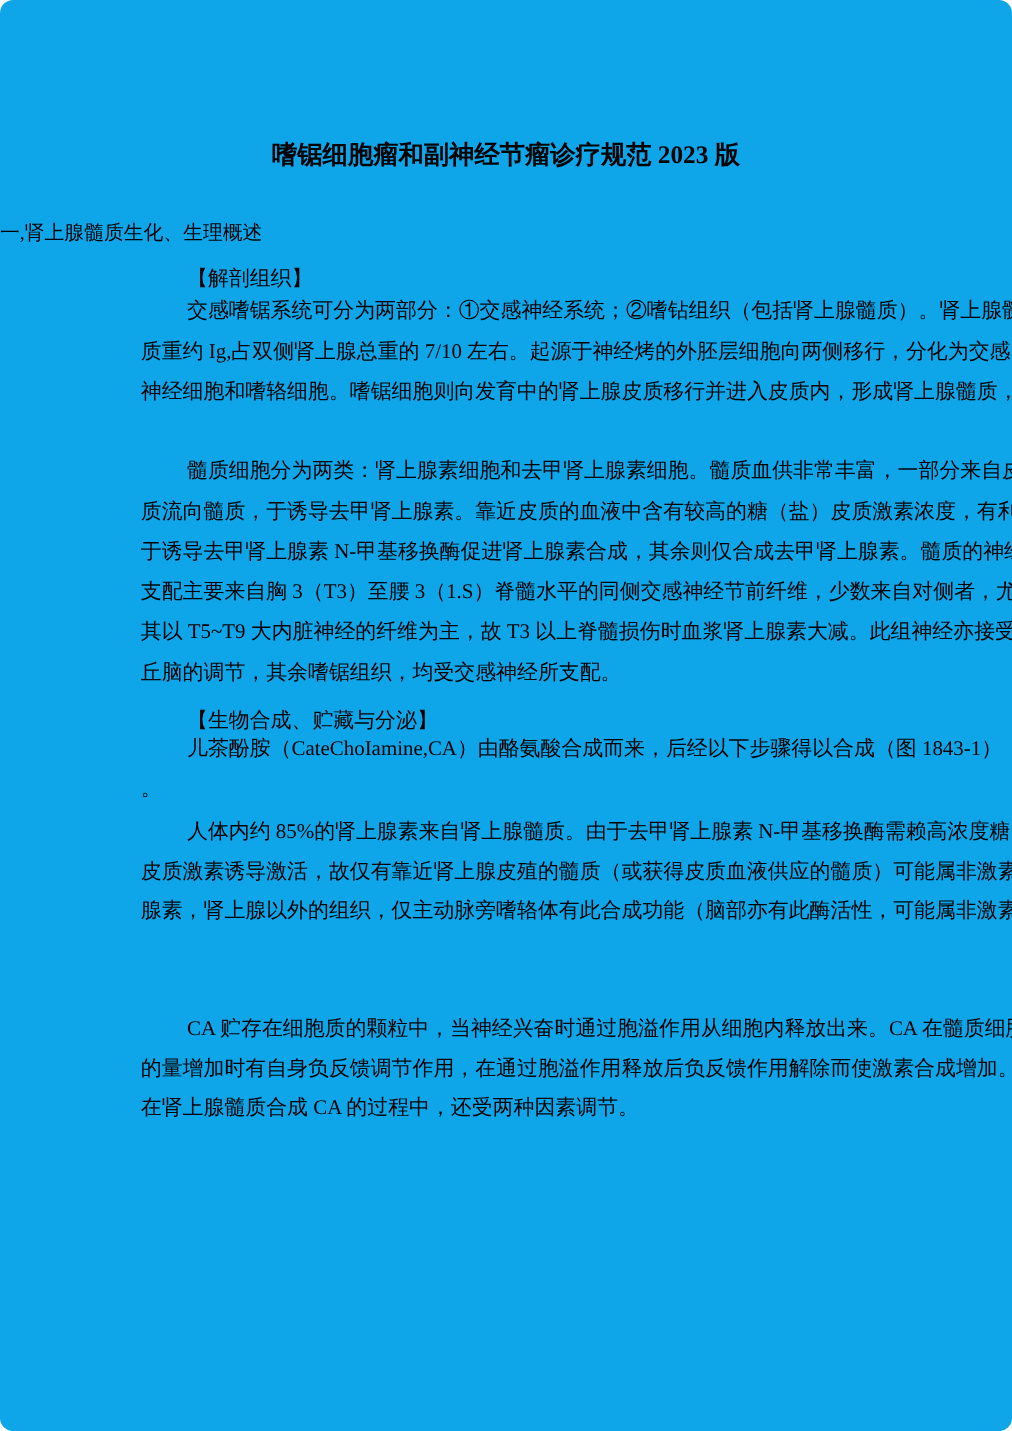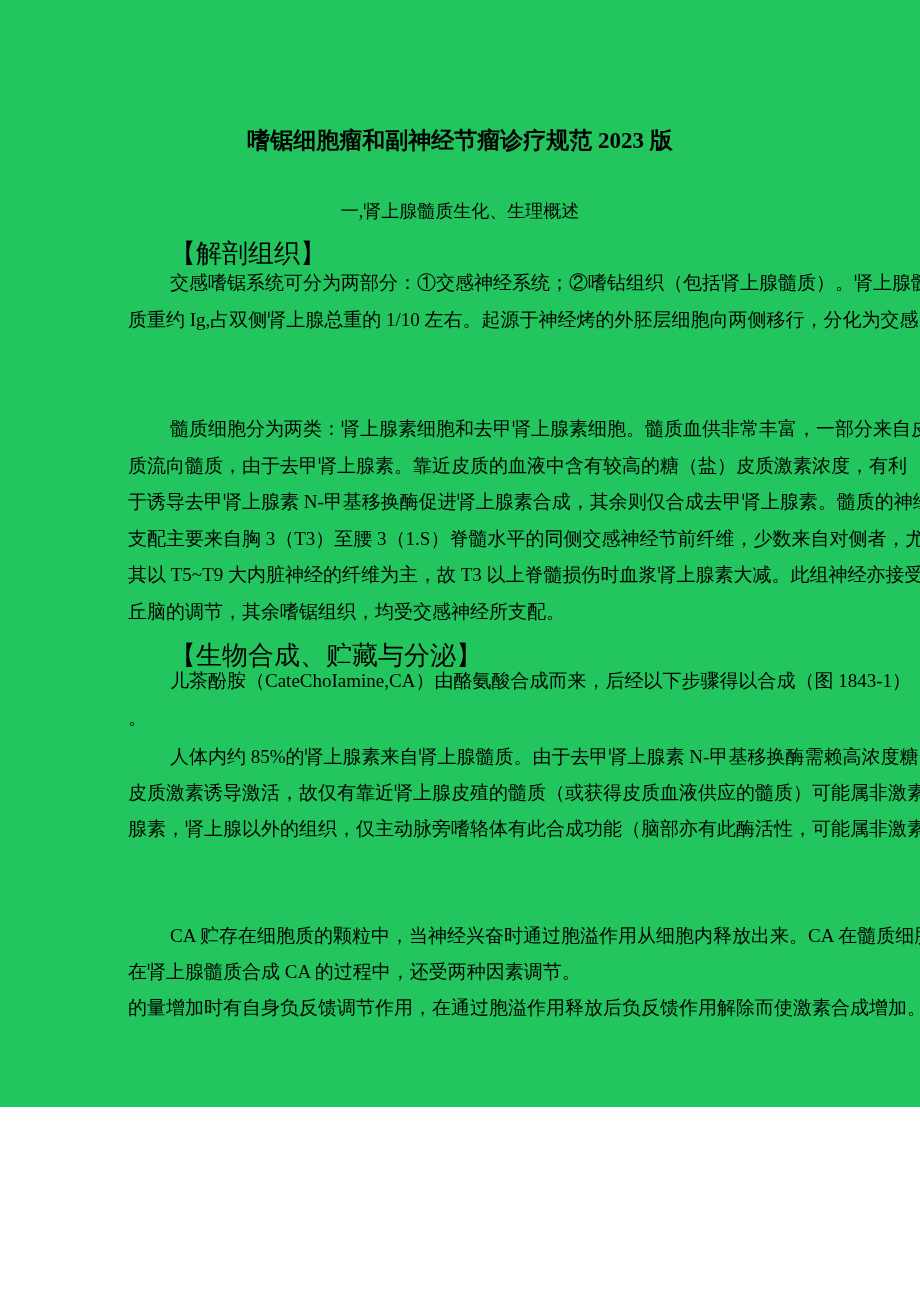--- a/index.html
+++ b/index.html
@@ -1,48 +1,48 @@
 <!DOCTYPE html>
 <html><head>
 <meta charset="utf-8">
 <style>
   html, body { margin: 0; padding: 0; background: #ffffff; }
   .page {
     position: relative;
     width: 920px;
-    height: 1107px;
-    background: #22c55e;
+    height: 1301px;
+    background: #0ea5e9;
     color: #000000;
     font-family: "Liberation Serif", "DejaVu Serif", serif;
     overflow: hidden;
+    border-radius: 12px;
   }
   .doc-title {
     position: absolute;
     left: 0; top: 110px;
     width: 920px;
     text-align: center;
     font-size: 23px;
     font-weight: bold;
     line-height: 32px;
     white-space: nowrap;
   }
   .doc-subtitle {
     position: absolute;
     left: 0; top: 198px;
     width: 920px;
-    text-align: center;
     font-size: 18px;
     line-height: 26px;
     white-space: nowrap;
   }
   .section-heading {
     position: absolute;
     left: 128px;
     width: 665px;
-    font-size: 26px;
+    font-size: 19px;
     line-height: 25px;
     text-indent: 42px;
     white-space: nowrap;
   }
   .heading-1 { top: 241px; }
   .heading-2 { top: 633px; margin-top: 10px; }
   .para {
     position: absolute;
     left: 128px;
     width: 665px;
@@ -65,26 +65,27 @@
 <div class="page">
 
   <h1 class="doc-title">嗜锯细胞瘤和副神经节瘤诊疗规范 2023 版</h1>
 
   <div class="doc-subtitle">一,肾上腺髓质生化、生理概述</div>
 
   <div class="section-heading heading-1">【解剖组织】</div>
 
   <div class="para para-1">
     <div class="line first">交感嗜锯系统可分为两部分：①交感神经系统；②嗜钻组织（包括肾上腺髓质）。肾上腺髓</div>
-    <div class="line">质重约 Ig,占双侧肾上腺总重的 1/10 左右。起源于神经烤的外胚层细胞向两侧移行，分化为交感</div>
+    <div class="line">质重约 Ig,占双侧肾上腺总重的 7/10 左右。起源于神经烤的外胚层细胞向两侧移行，分化为交感</div>
+    <div class="line">神经细胞和嗜辂细胞。嗜锯细胞则向发育中的肾上腺皮质移行并进入皮质内，形成肾上腺髓质，</div>
   </div>
 
   <div class="para para-2">
     <div class="line first">髓质细胞分为两类：肾上腺素细胞和去甲肾上腺素细胞。髓质血供非常丰富，一部分来自皮</div>
-    <div class="line">质流向髓质，由于去甲肾上腺素。靠近皮质的血液中含有较高的糖（盐）皮质激素浓度，有利</div>
+    <div class="line">质流向髓质，于诱导去甲肾上腺素。靠近皮质的血液中含有较高的糖（盐）皮质激素浓度，有利</div>
     <div class="line">于诱导去甲肾上腺素 N-甲基移换酶促进肾上腺素合成，其余则仅合成去甲肾上腺素。髓质的神经</div>
     <div class="line">支配主要来自胸 3（T3）至腰 3（1.S）脊髓水平的同侧交感神经节前纤维，少数来自对侧者，尤</div>
     <div class="line">其以 T5~T9 大内脏神经的纤维为主，故 T3 以上脊髓损伤时血浆肾上腺素大减。此组神经亦接受下</div>
     <div class="line">丘脑的调节，其余嗜锯组织，均受交感神经所支配。</div>
   </div>
 
   <div class="section-heading heading-2">【生物合成、贮藏与分泌】</div>
 
   <div class="para para-3">
     <div class="line first">儿茶酚胺（CateChoIamine,CA）由酪氨酸合成而来，后经以下步骤得以合成（图 1843-1）</div>
@@ -92,17 +93,17 @@
   </div>
 
   <div class="para para-4">
     <div class="line first">人体内约 85%的肾上腺素来自肾上腺髓质。由于去甲肾上腺素 N-甲基移换酶需赖高浓度糖（盐）</div>
     <div class="line">皮质激素诱导激活，故仅有靠近肾上腺皮殖的髓质（或获得皮质血液供应的髓质）可能属非激素</div>
     <div class="line">腺素，肾上腺以外的组织，仅主动脉旁嗜辂体有此合成功能（脑部亦有此酶活性，可能属非激素</div>
   </div>
 
   <div class="para para-5">
     <div class="line first">CA 贮存在细胞质的颗粒中，当神经兴奋时通过胞溢作用从细胞内释放出来。CA 在髓质细胞内</div>
+    <div class="line">的量增加时有自身负反馈调节作用，在通过胞溢作用释放后负反馈作用解除而使激素合成增加。</div>
     <div class="line">在肾上腺髓质合成 CA 的过程中，还受两种因素调节。</div>
-    <div class="line">的量增加时有自身负反馈调节作用，在通过胞溢作用释放后负反馈作用解除而使激素合成增加。</div>
   </div>
 
 </div>
 
 </body></html>

